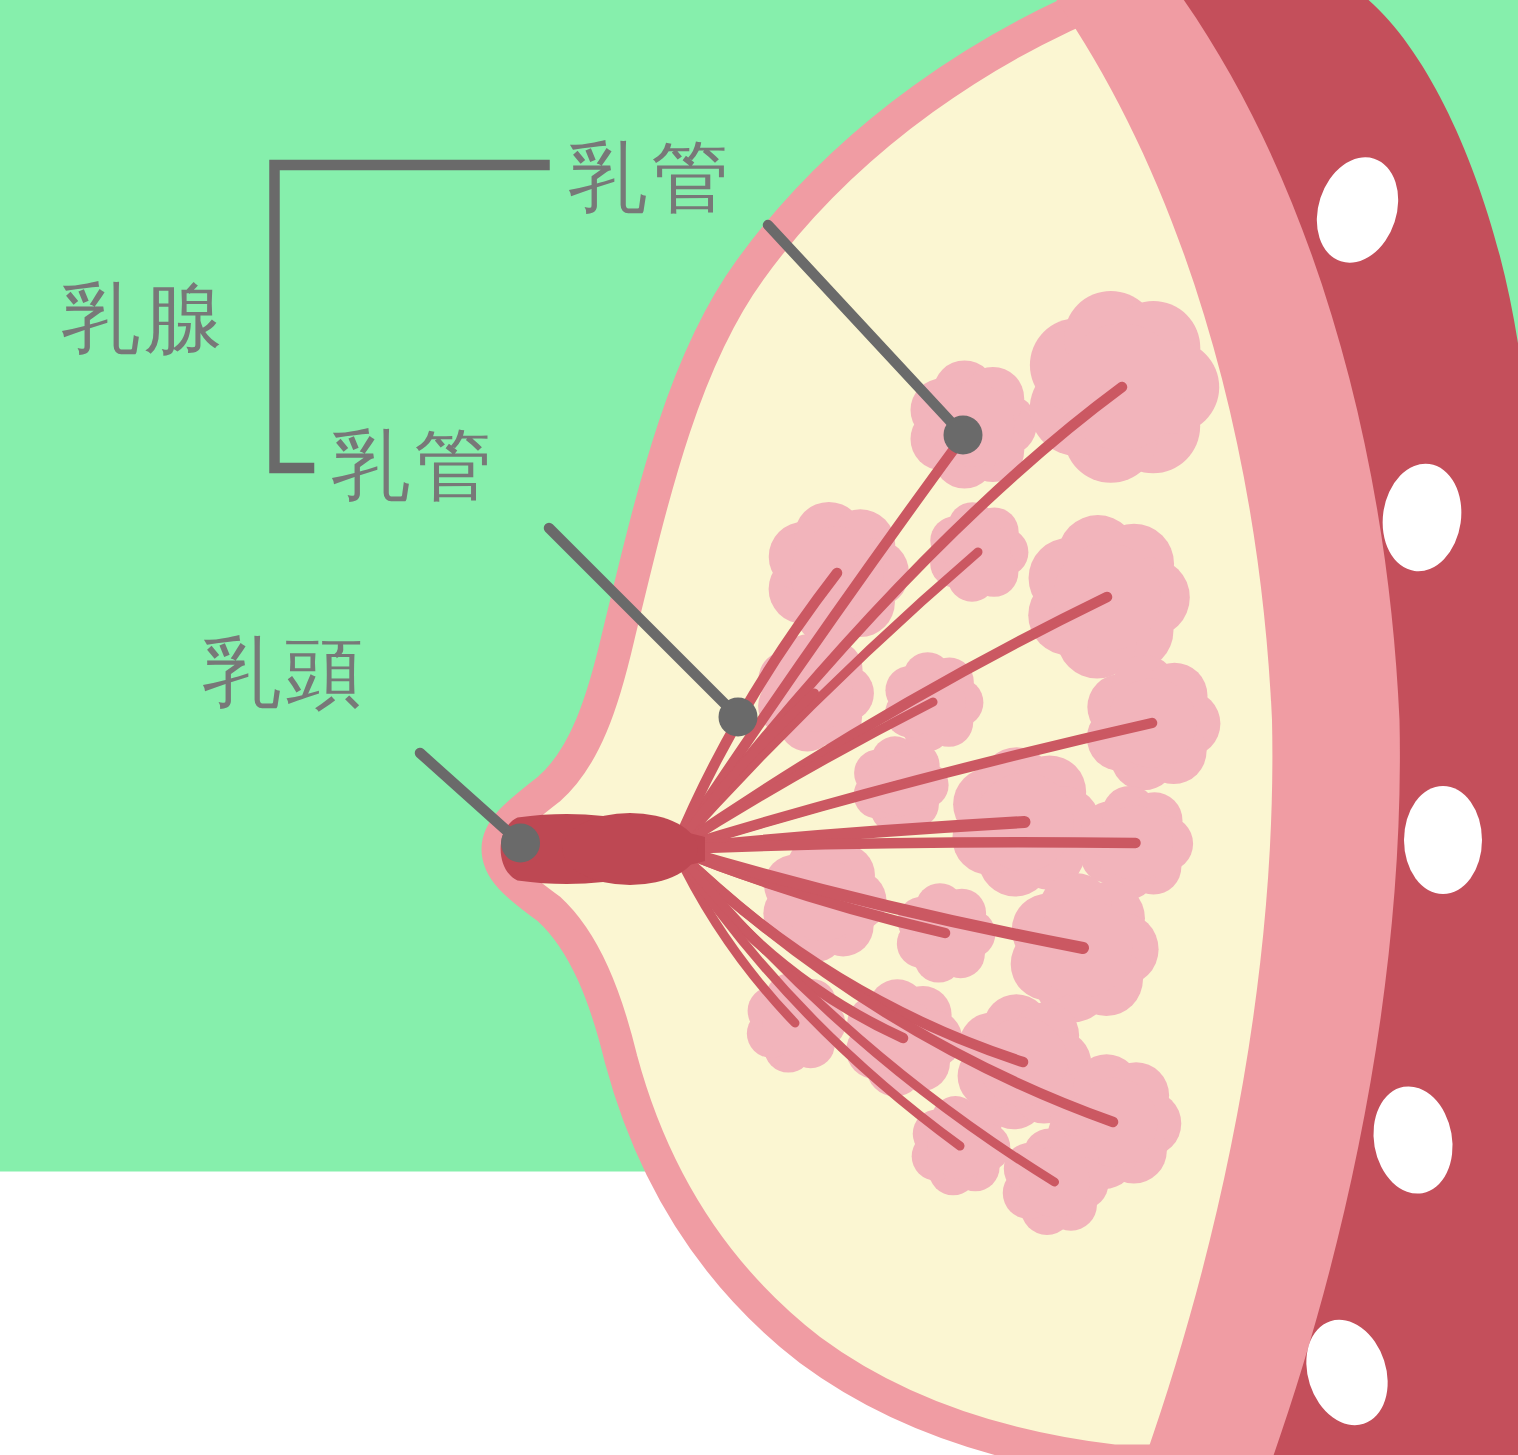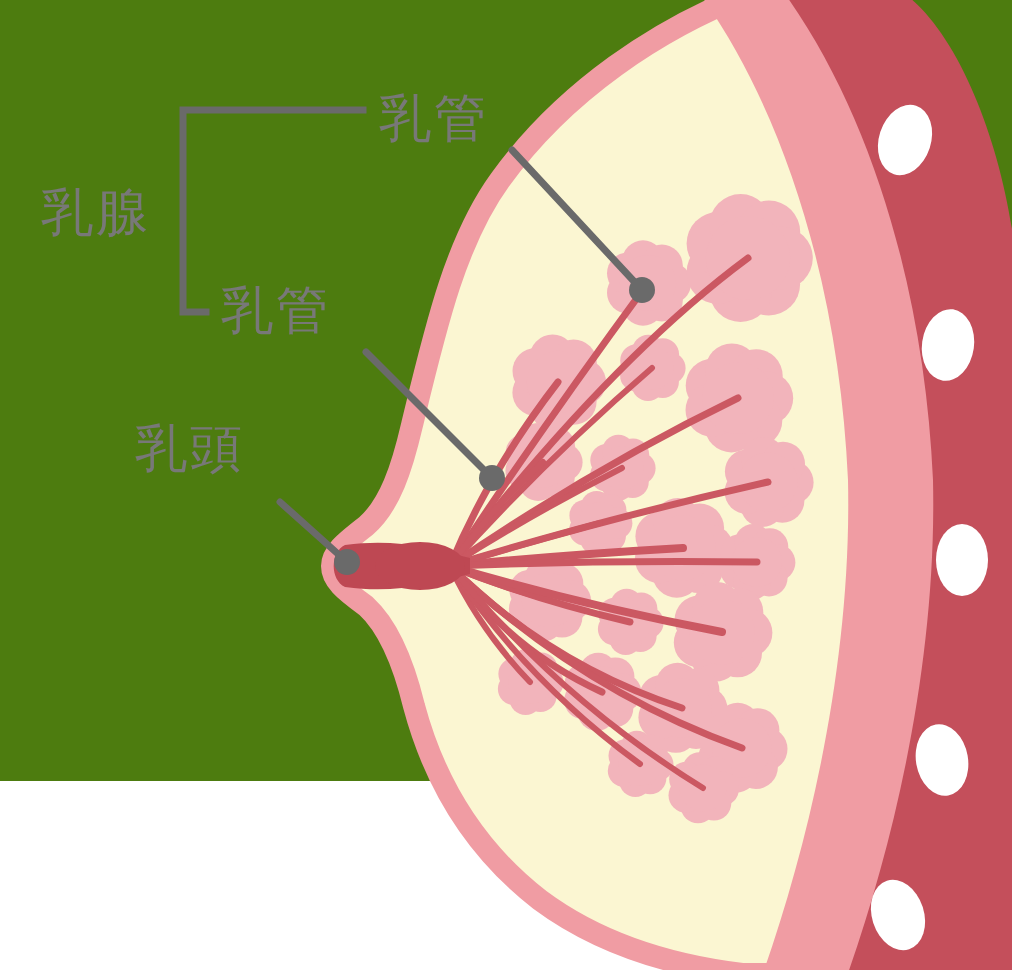--- a/index.html
+++ b/index.html
@@ -8,21 +8,21 @@
     width: 1012px;
     height: 970px;
     background: #ffffff;
     overflow: hidden;
     font-family: "Liberation Sans", "DejaVu Sans", sans-serif;
   }
   .stage {
     position: relative;
     width: 1012px;
     height: 781px;
-    background: #4d7c0f;
+    background: #86efac;
   }
   svg { display: block; }
   text.diagram-label {
     font-family: "Liberation Sans", "DejaVu Sans", sans-serif;
     font-size: 52px;
     font-weight: 500;
     letter-spacing: 3px;
   }
 </style>
 </head>

